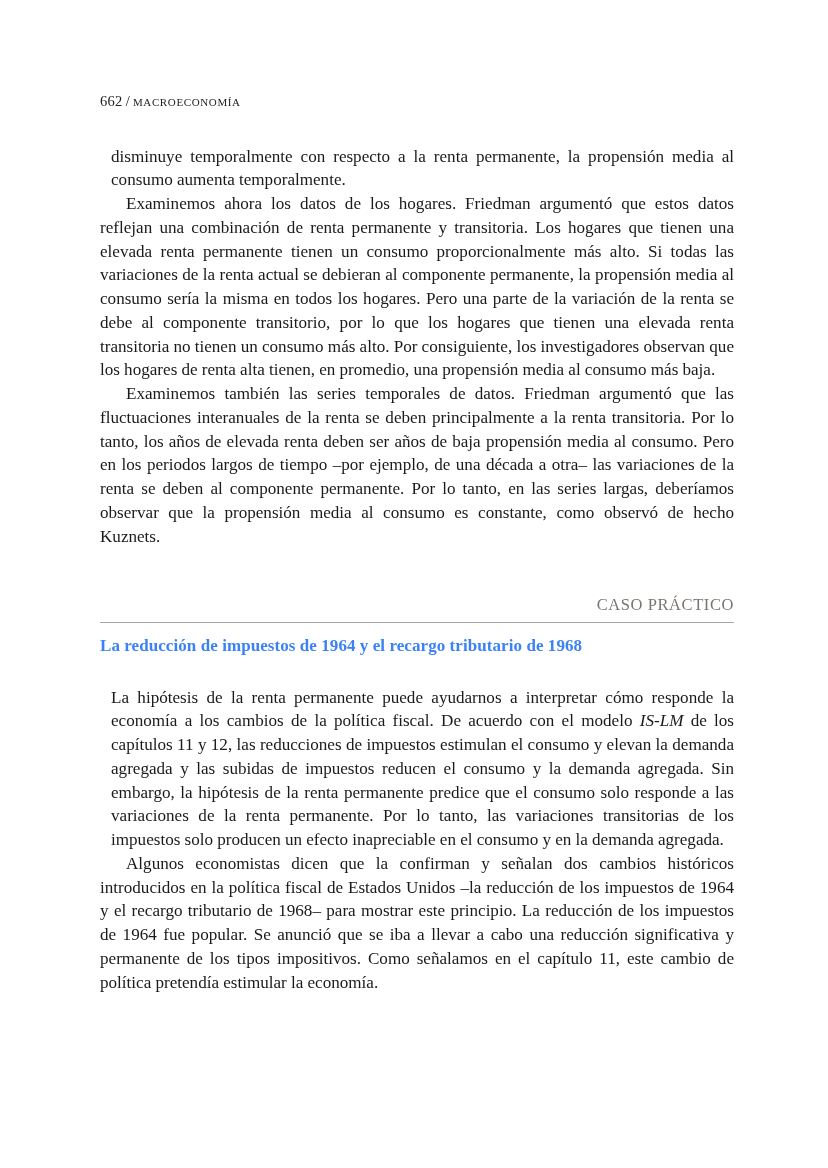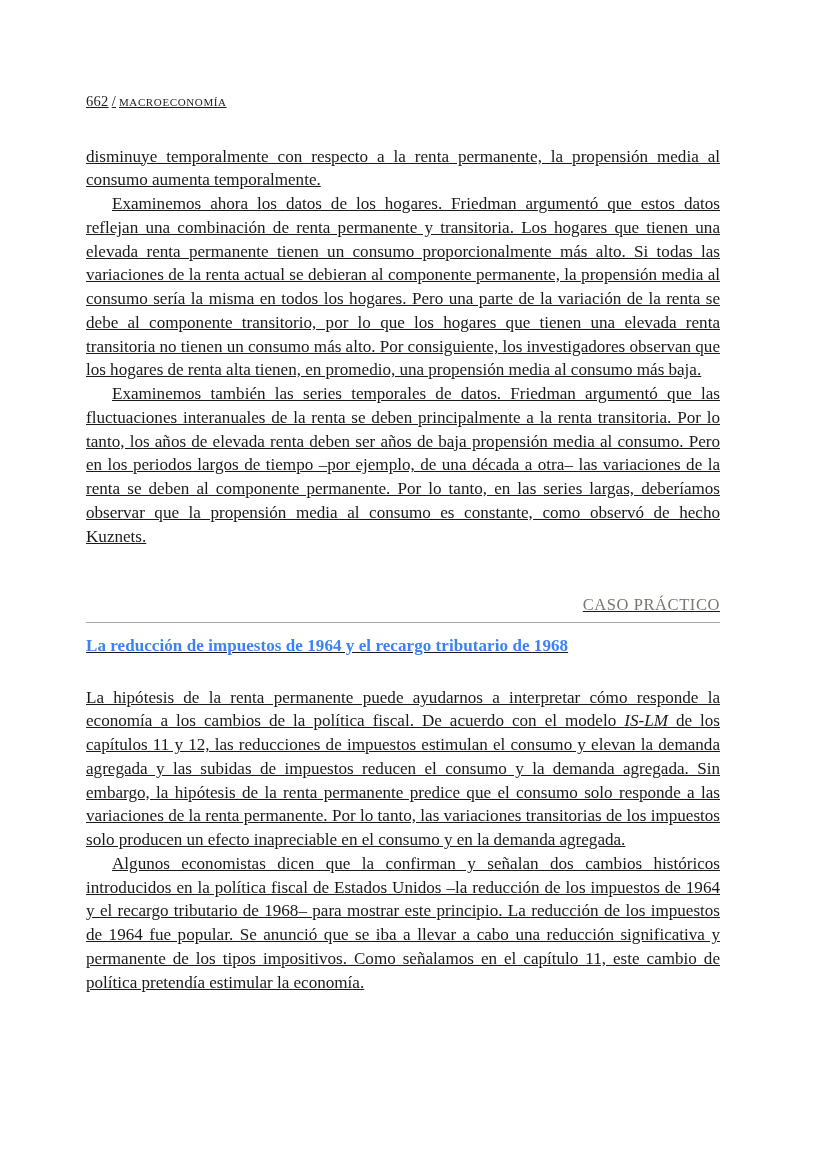--- a/index.html
+++ b/index.html
@@ -14,24 +14,23 @@
     height: 1168px;
     background: #ffffff;
     overflow: hidden;
     font-family: "Liberation Serif", "DejaVu Serif", serif;
     color: #1a1a1a;
     -webkit-font-smoothing: antialiased;
   }
 
   .content {
     position: absolute;
-    left: 86px;
+    left: 100px;
     top: 92px;
     width: 634px;
-    text-decoration: underline;
   }
 
   
   .running-head {
     font-size: 14.5px;
     letter-spacing: 0.02em;
     color: #222222;
     margin: 0 0 34px 0;
     line-height: 1.2;
     white-space: nowrap;
@@ -53,21 +52,21 @@
     font-size: 17.1px;
     line-height: 23.75px;
     text-align: justify;
     text-justify: inter-word;
     margin: 0;
     hyphens: manual;
     -webkit-hyphens: manual;
     word-spacing: -0.1px;
   }
   p.body + p.body { text-indent: 26px; }
-  p.body.noindent { text-indent: 0; }
+  p.body.noindent { text-indent: 0; margin-left: 11px; }
 
   .it { font-style: italic; }
 
   
   .case-block {
     margin-top: 47px;
   }
   .case-kicker {
     font-size: 16.5px;
     letter-spacing: 0.035em;

